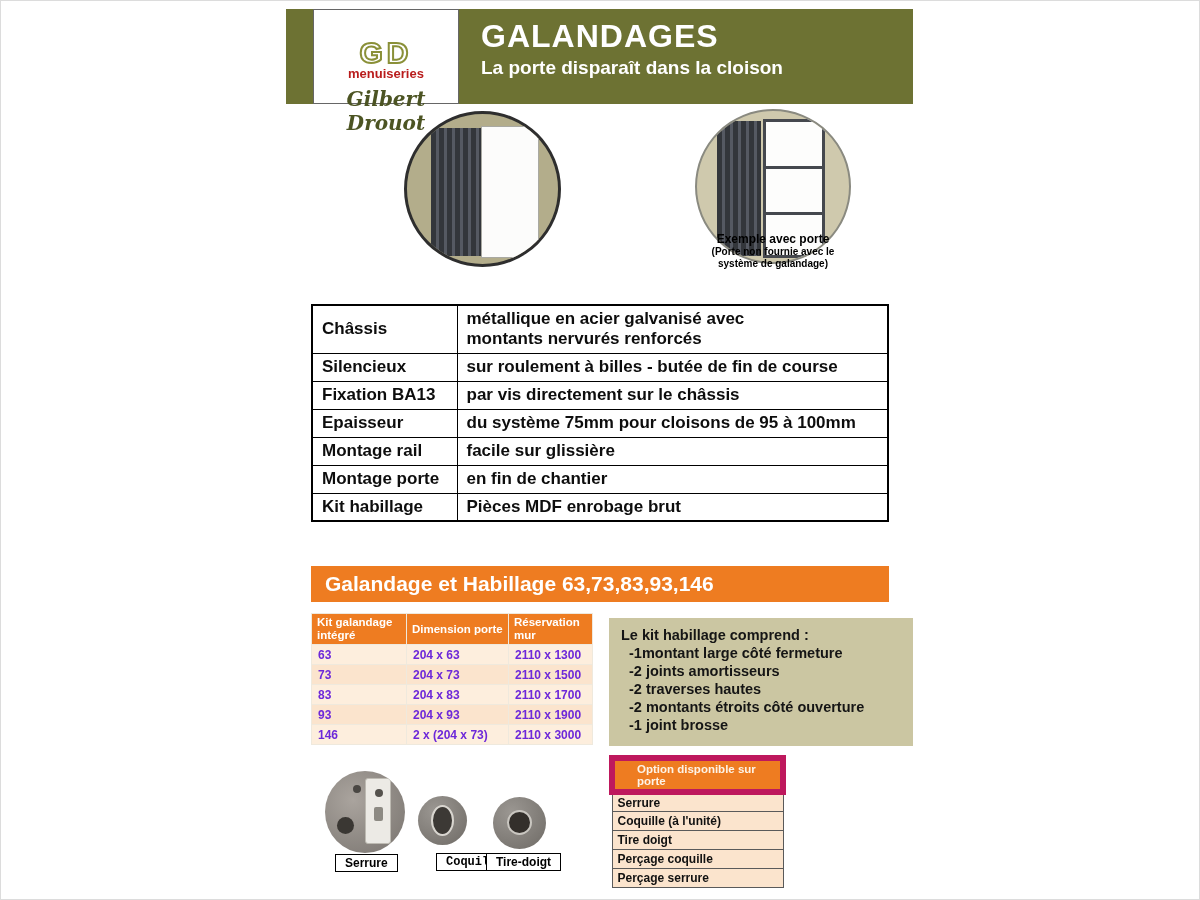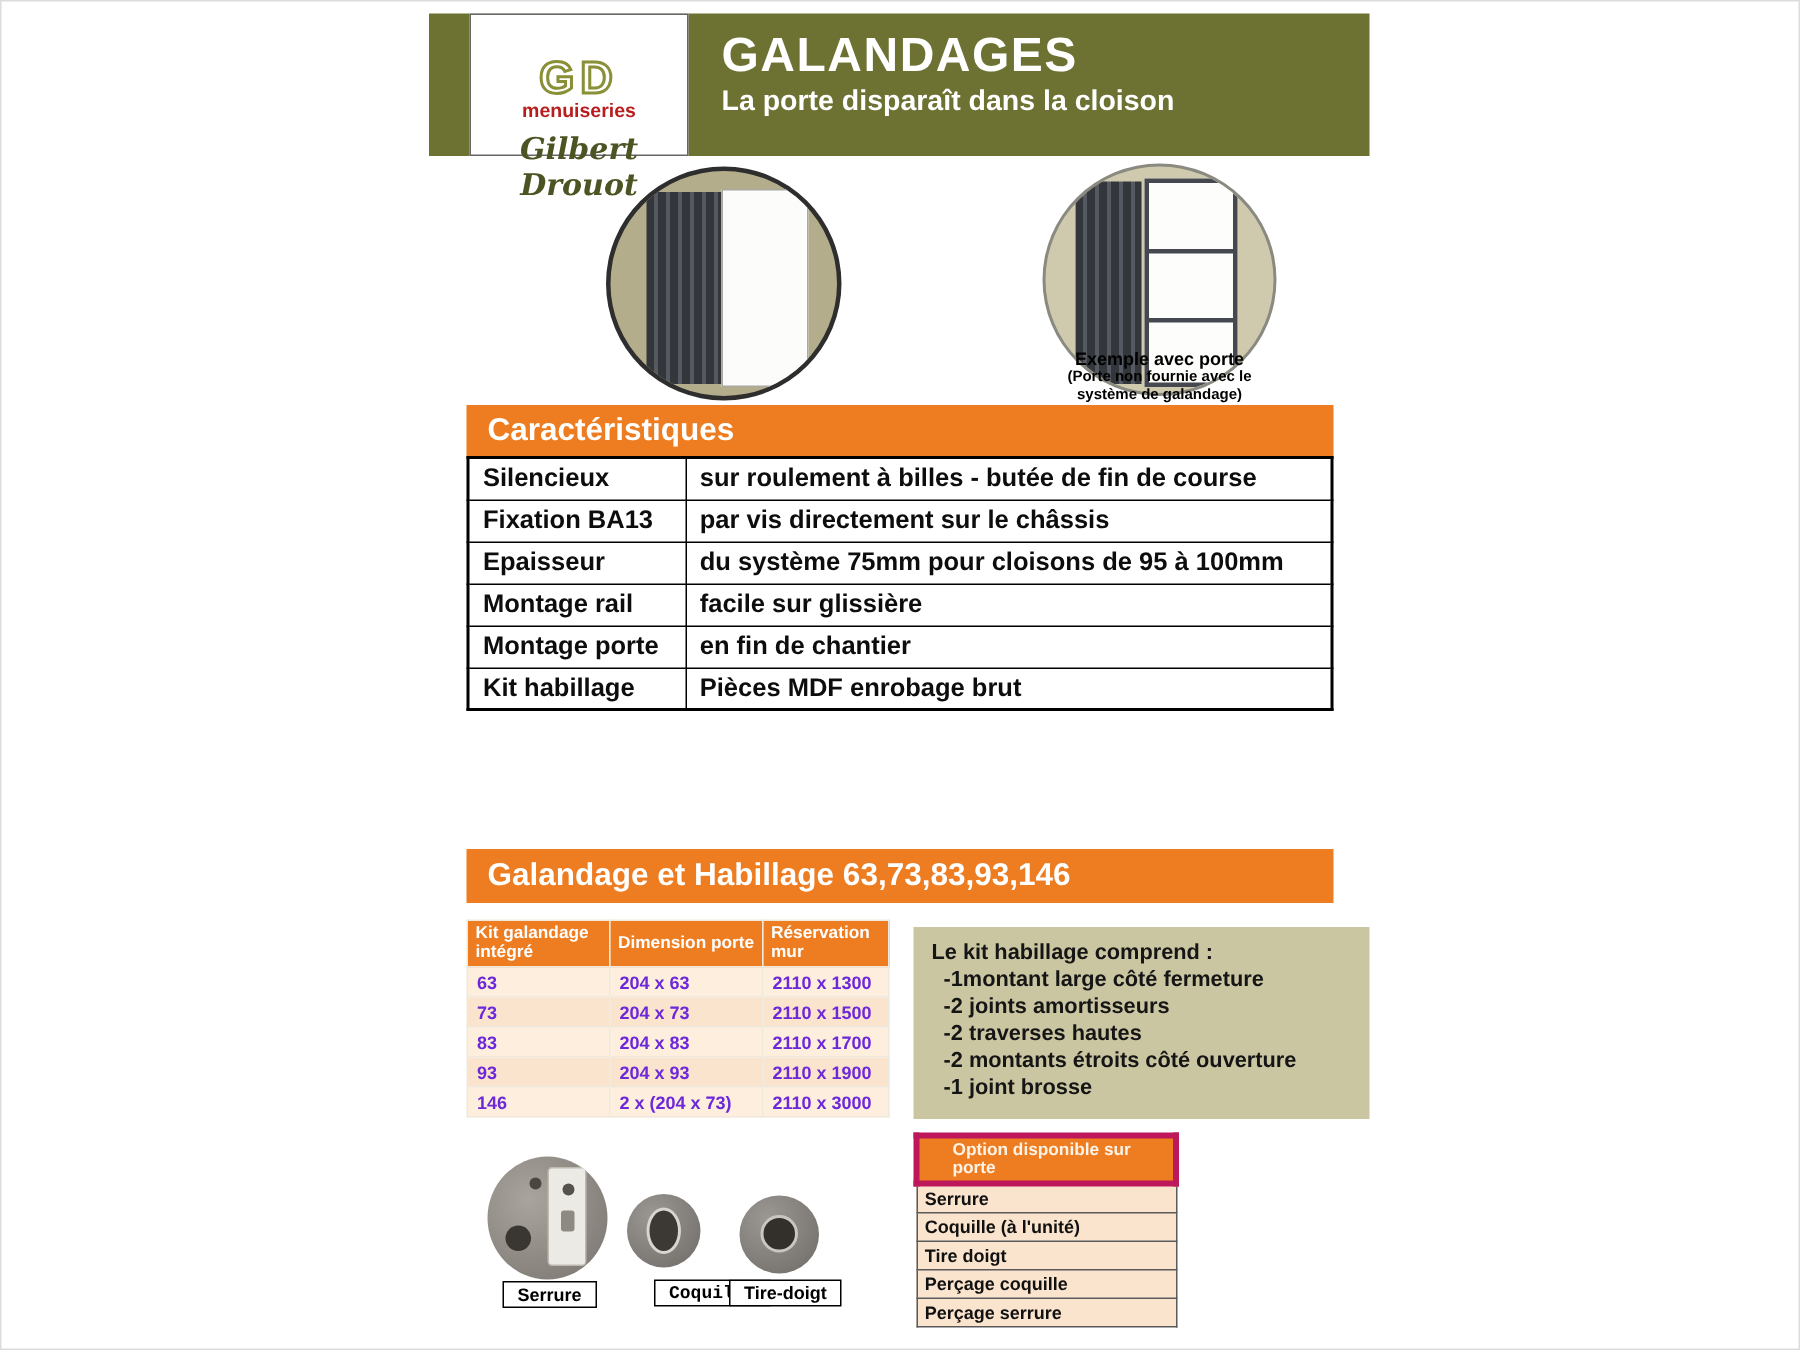--- a/index.html
+++ b/index.html
@@ -110,21 +110,21 @@
     background:#cbc6a2; border-radius:0; padding:9px 12px;
     font-weight:bold; color:#151515; font-size:14.5px; line-height:1.24;
   }
   .kit-box .kit-item { padding-left:8px; }
 
   
   .opt-wrap { position:absolute; left:608px; top:754px; }
   table.opt { border-collapse:collapse; width:177px; }
   table.opt th {
     background:#ee7c21; color:#fdf3e7; text-align:left; font-size:11.5px;
-    font-weight:bold; padding:2px 22px; border:4px solid #be185d;
+    font-weight:bold; padding:2px 22px; border:6px solid #be185d;
   }
   table.opt td {
     background:#fbe4cd; font-size:12px; font-weight:bold; padding:1px 5px;
     border:1px solid #5a5a5a; height:19px; color:#111;
   }
 
   
   .hw-circle { position:absolute; border-radius:50%; overflow:hidden; }
   .hw-serrure {
     left:324px; top:770px; width:80px; height:82px;
@@ -196,27 +196,29 @@
       <div class="frame-shelf shelf-2"></div>
     </div>
   </div>
 
   <div class="hero-caption">
     <div class="cap1">Exemple avec porte</div>
     <div class="cap2">(Porte non fournie avec le</div>
     <div class="cap2">système de galandage)</div>
   </div>
 
-  <div class="orange-banner banner-carac">
-    <span>Caractéristiques</span>
-  </div>
 
   <div class="char-wrap">
     <table class="char">
       <tbody>
+          <tr class="tall">
+        <td class="lbl">Châssis</td>
+        <td>métallique en acier galvanisé avec
+montants nervurés renforcés</td>
+      </tr>
       <tr>
         <td class="lbl">Silencieux</td>
         <td>sur roulement à billes - butée de fin de course</td>
       </tr>
       <tr>
         <td class="lbl">Fixation BA13</td>
         <td>par vis directement sur le châssis</td>
       </tr>
       <tr>
         <td class="lbl">Epaisseur</td>

